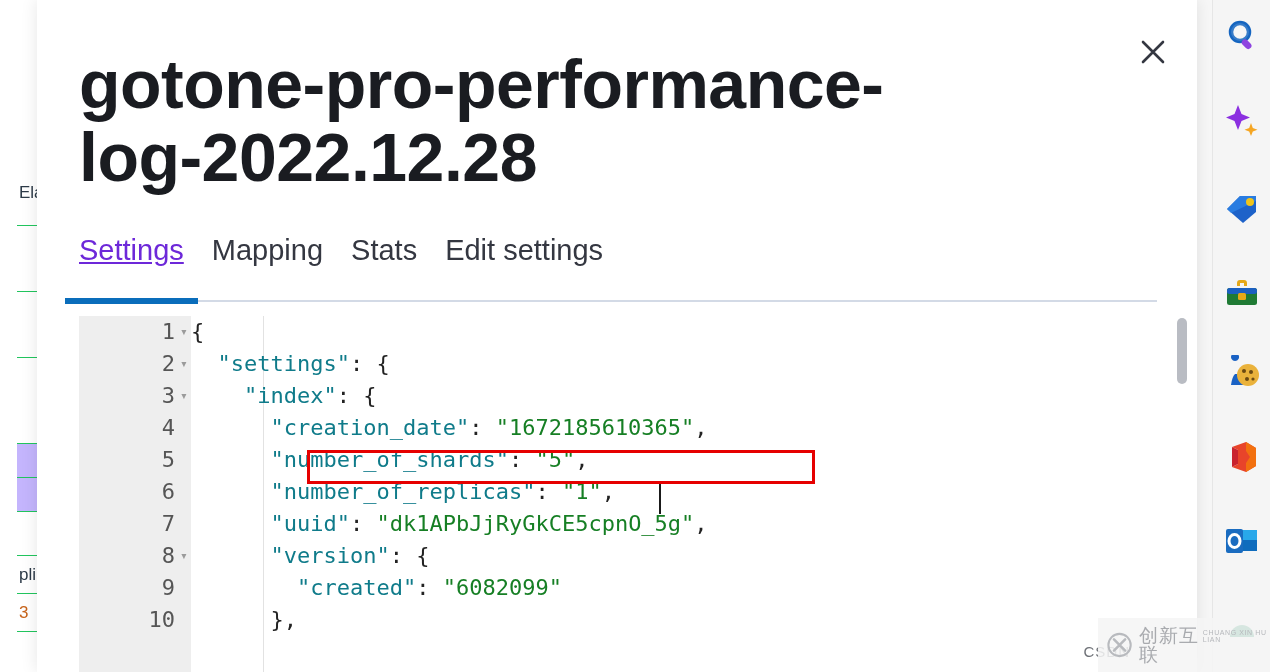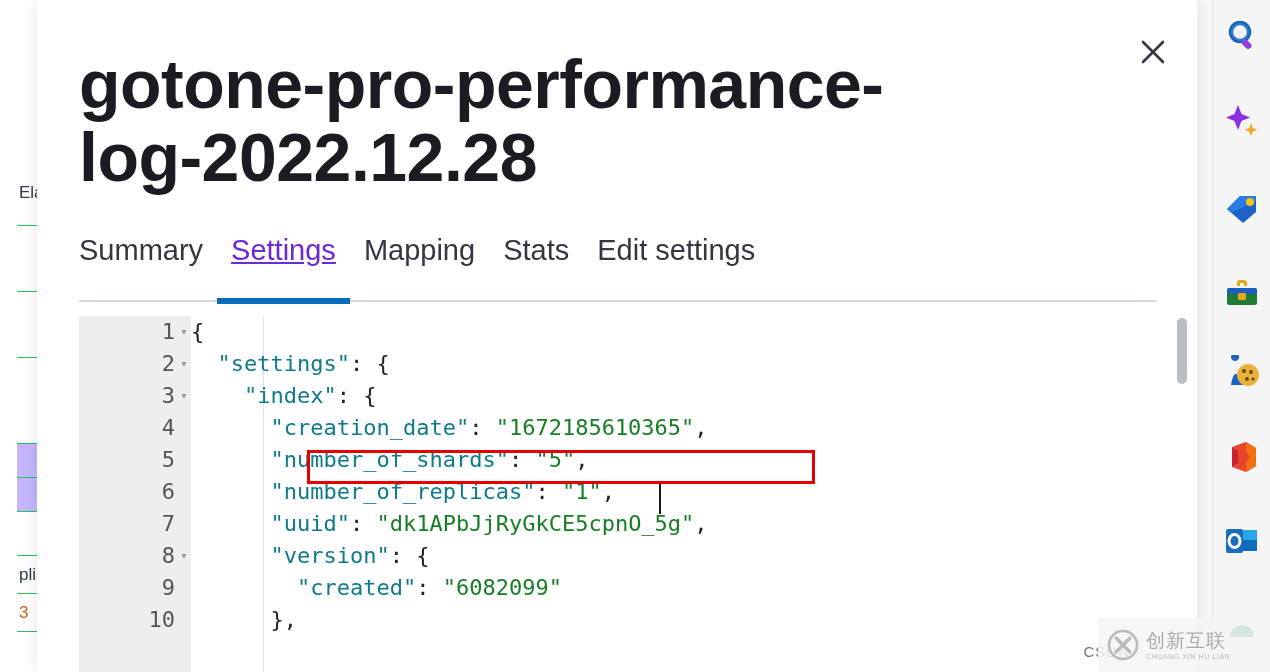--- a/index.html
+++ b/index.html
@@ -219,21 +219,21 @@
     position: absolute;
     right: 0; bottom: 0;
     width: 172px; height: 54px;
     background: rgba(245,245,245,0.86);
     display: flex;
     align-items: center;
     padding-left: 8px;
     gap: 6px;
   }
   .wm-logo { width: 34px; height: 34px; }
-  .wm-text { display: flex; flex-direction: column; line-height: 1; justify-content: flex-end; }
+  .wm-text { display: flex; flex-direction: row; line-height: 1; justify-content: flex-end; }
   .wm-cn { font-size: 19px; color: #a9abaf; letter-spacing: 1px; }
   .wm-en { font-size: 7px; color: #b6b8bc; letter-spacing: 0.6px; margin-top: 3px; }
   .csdn {
     position: absolute;
     right: 140px; bottom: 12px;
     font-size: 15px;
     color: #6e7177;
     letter-spacing: 1px;
     font-family: "Liberation Sans", sans-serif;
   }
@@ -330,21 +330,20 @@
 
     <div class="modal-close">
       <svg width="30" height="30" viewBox="0 0 30 30">
         <path d="M5 5 L25 25 M25 5 L5 25" stroke="#343741" stroke-width="2.6" stroke-linecap="round"></path>
       </svg>
     </div>
 
     <div class="modal-title">gotone-pro-performance-log-2022.12.28</div>
 
     <div class="tabs" id="tab-bar">
-        <div class="tab">Summary</div>
         <div class="tab active">Settings</div>
         <div class="tab">Mapping</div>
         <div class="tab">Stats</div>
         <div class="tab">Edit settings</div>
       </div>
 
     <div class="editor">
       <div class="gutter"></div>
       <div class="ind-guide" style="left:184px"></div>
       <div class="code-lines" id="code-lines">

